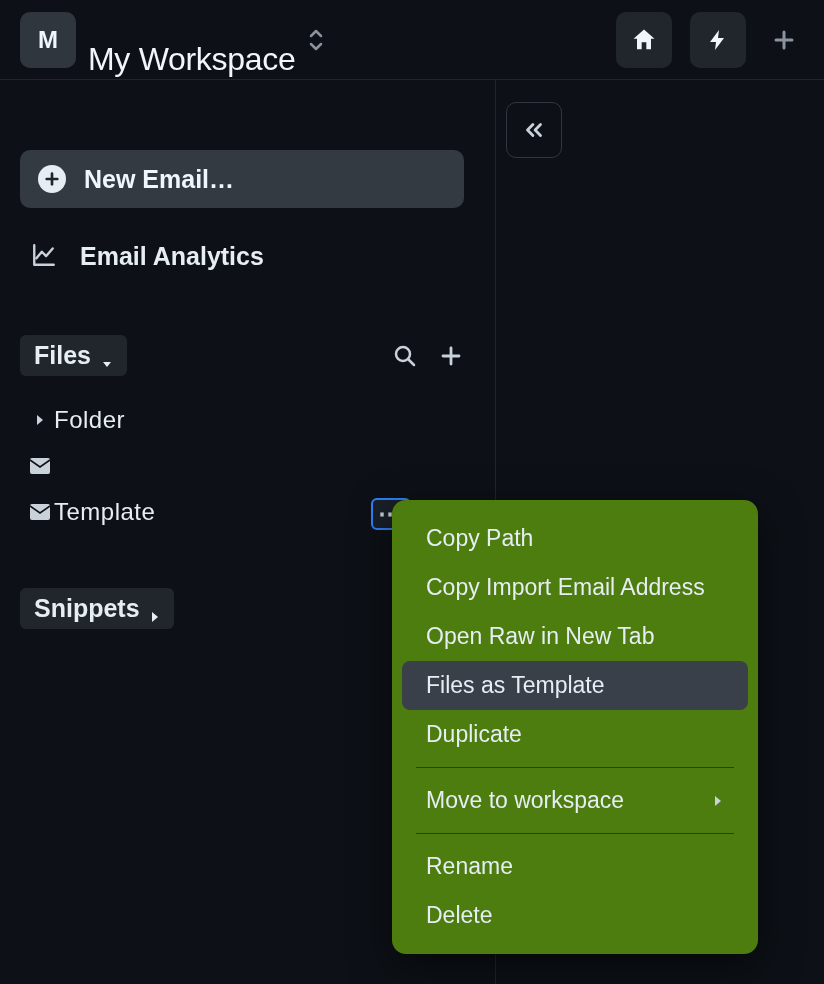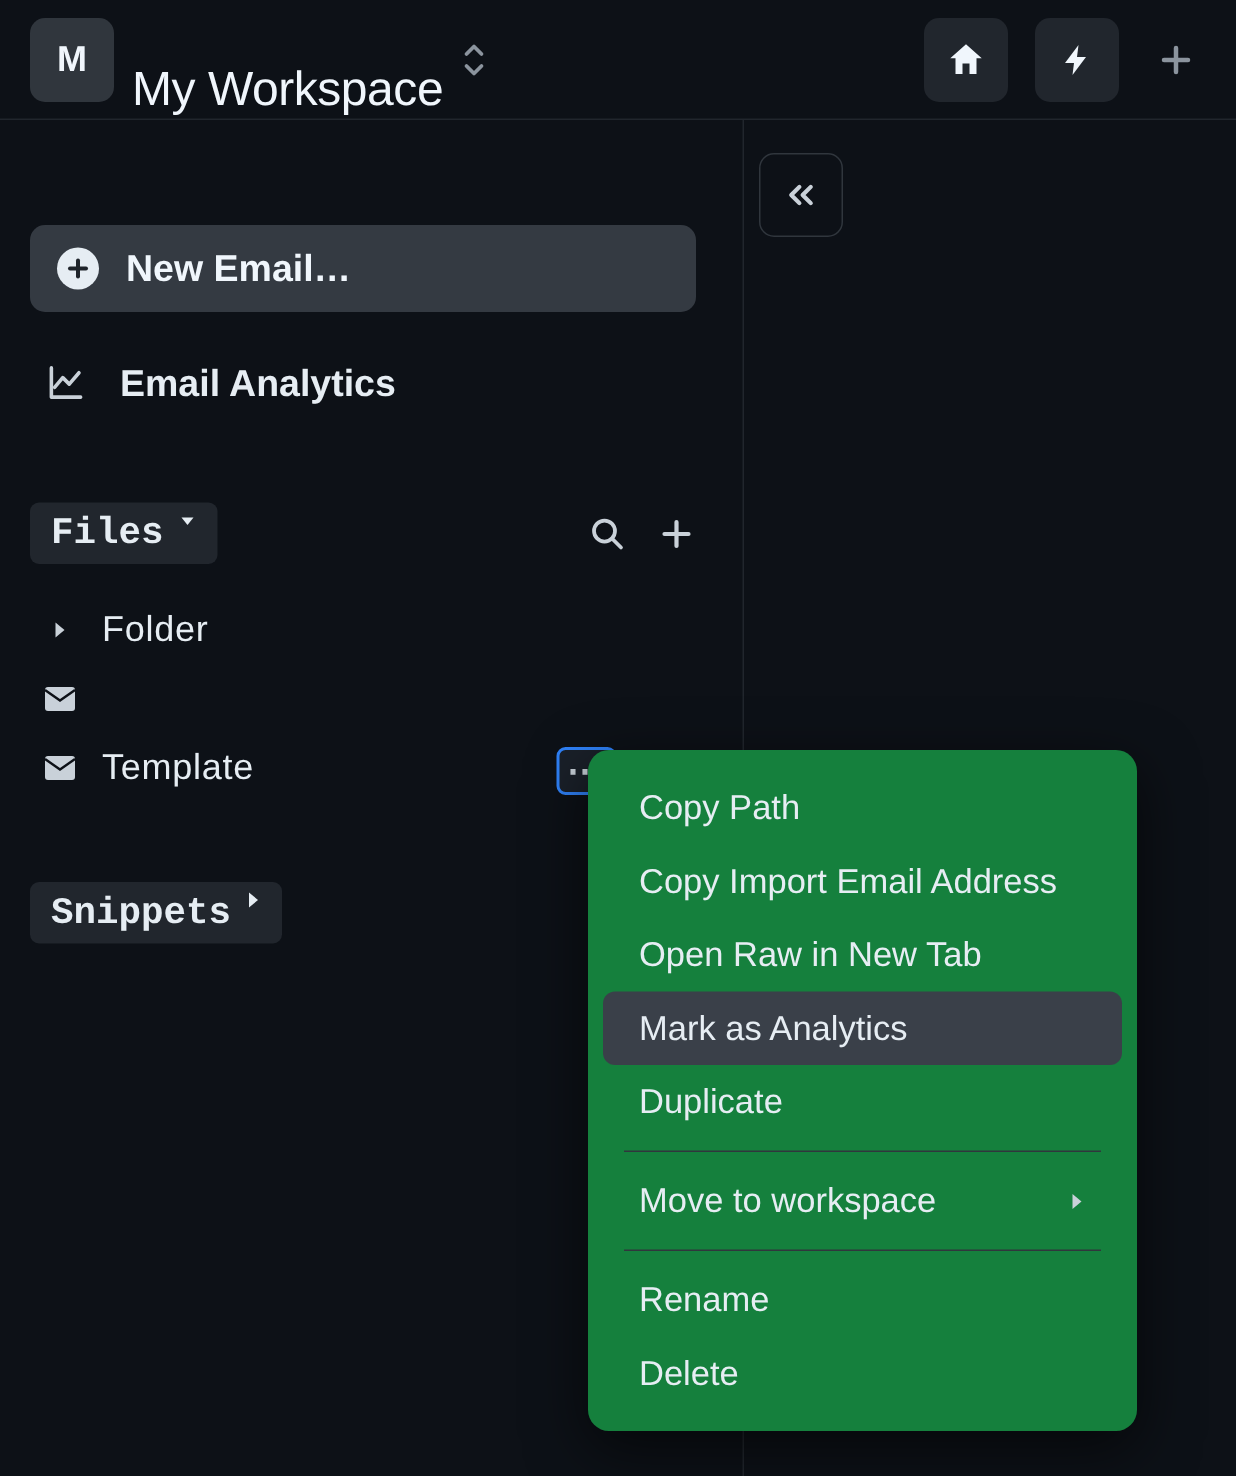--- a/index.html
+++ b/index.html
@@ -130,40 +130,39 @@
     display:flex;
     align-items:center;
     justify-content:space-between;
     padding-right:12px;
   }
   .section-chip {
     background:#21262d;
     border-radius:6px;
     padding: 6px 14px 6px 14px;
     display:flex;
-    align-items:flex-start;
+    align-items:flex-end;
     gap:10px;
     font-size:25px;
     font-weight:600;
     color:#e6edf3;
     cursor:pointer;
-    font-family:Liberation Mono, monospace;
   }
   .section-actions {
     display:flex;
     gap:22px;
     color:#c9d1d9;
   }
   .section-actions > div { cursor:pointer; }
 
   .file-list { margin-top: 18px; }
   .file-item {
     display:flex;
     align-items:center;
-    gap: 16px;
+    gap: 2px;
     padding: 12px 8px;
     font-size: 24px;
     color:#e6edf3;
     cursor:pointer;
     letter-spacing: 0.5px;
     position:relative;
   }
   .file-item .ficn { width:24px; display:flex; justify-content:center; color:#c9d1d9; }
 
   .more-btn {
@@ -193,21 +192,21 @@
     display:flex;align-items:center;justify-content:center;
     color:#c9d1d9;
     cursor:pointer;
   }
 
   .context-menu {
     position:absolute;
     left: 392px;
     top: 500px;
     width: 366px;
-    background:#15803d;
+    background:#4d7c0f;
     border-radius:14px;
     box-shadow: 0 12px 40px rgba(0,0,0,0.6);
     padding: 14px 10px;
   }
   .ctx-item {
     padding: 11px 24px;
     font-size: 23px;
     color:#e6edf3;
     border-radius:8px;
     cursor:pointer;
@@ -413,21 +412,21 @@
   <div class="ctx-item">
       <span>Copy Path</span>
     </div>
   <div class="ctx-item">
       <span>Copy Import Email Address</span>
     </div>
   <div class="ctx-item">
       <span>Open Raw in New Tab</span>
     </div>
   <div class="ctx-item hover">
-      <span>Mark as Analytics</span>
+      <span>Files as Template</span>
     </div>
   <div class="ctx-item">
       <span>Duplicate</span>
     </div>
   <div class="ctx-sep"></div>
   <div class="ctx-item">
     <span>Move to workspace</span>
     <span class="ctx-arrow">
       <svg width="12" height="14" viewBox="0 0 10 14" fill="currentColor">
           <path d="M2 2l6 5-6 5z"></path>

